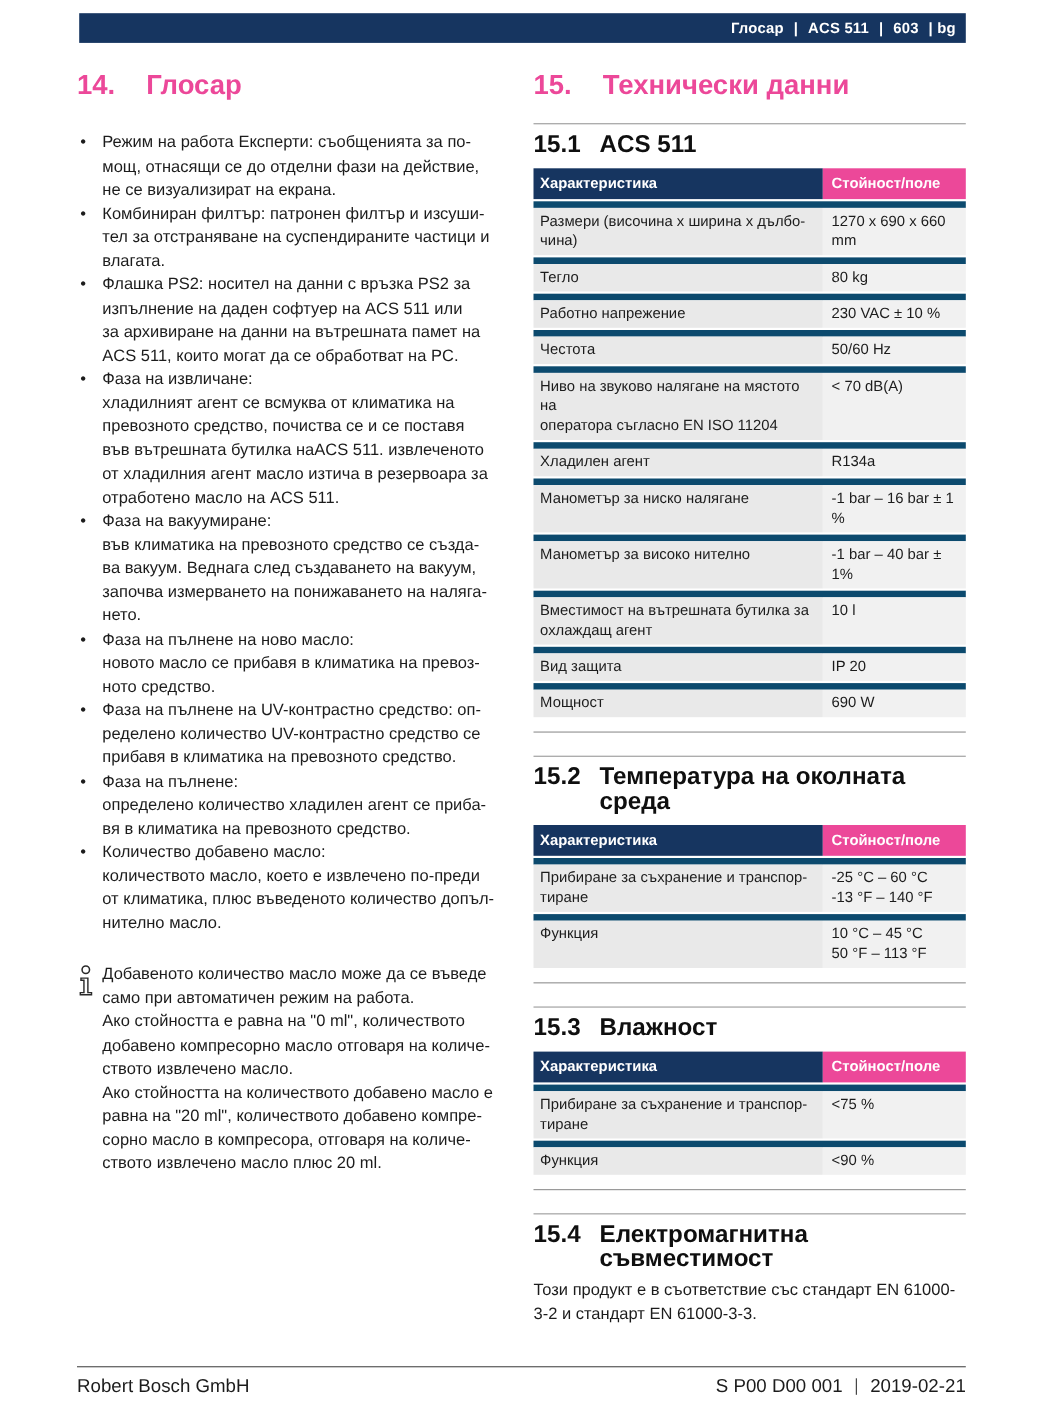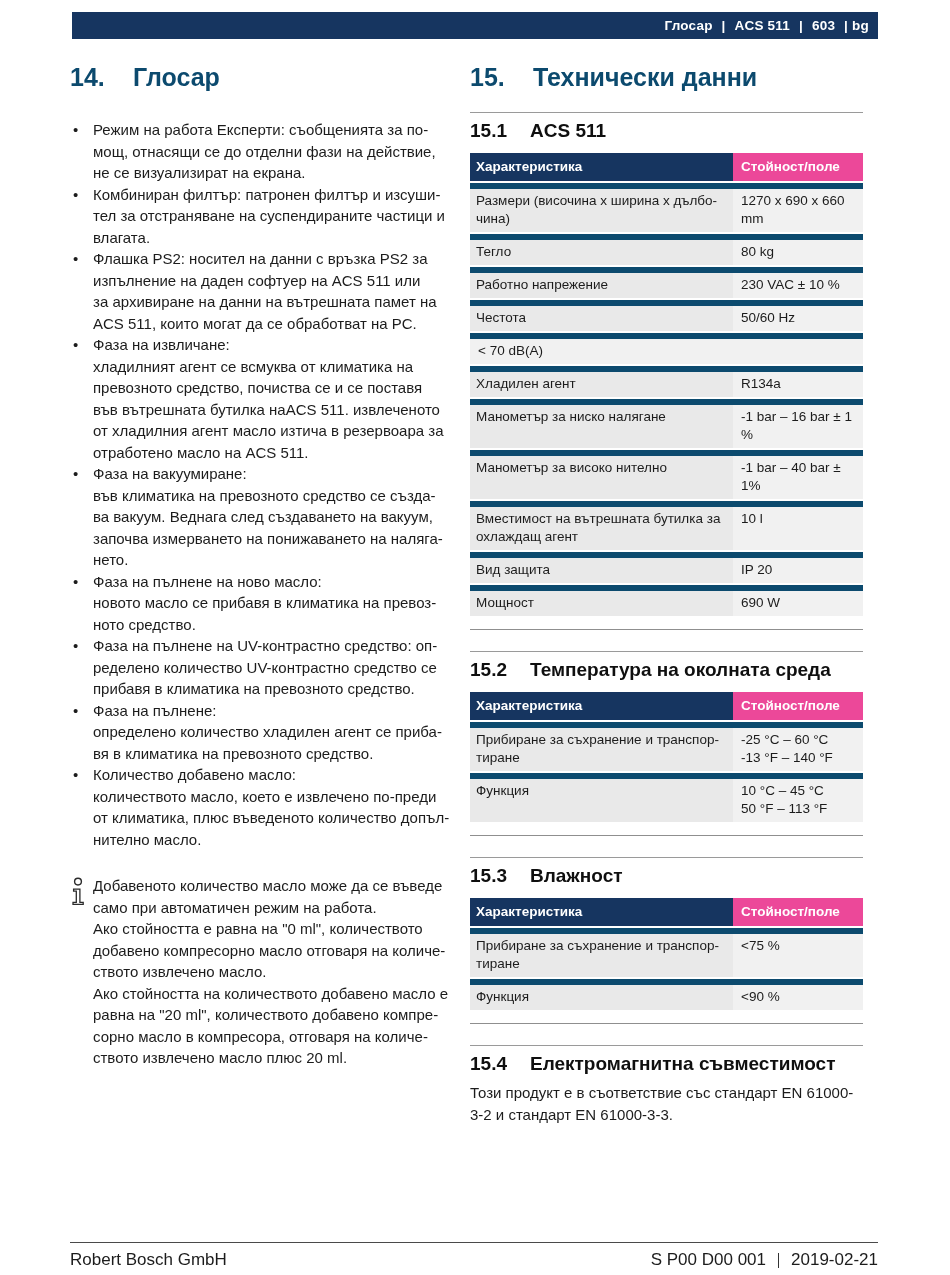--- a/index.html
+++ b/index.html
@@ -12,36 +12,36 @@
     position:absolute;left:72px;top:12px;width:806px;height:27px;
     background:#163560;color:#ffffff;display:flex;align-items:center;
     justify-content:flex-end;box-sizing:border-box;padding-right:9px;
     font-size:13.5px;font-weight:bold;letter-spacing:.2px;
   }
   .topbar .sep{padding:0 9px;font-weight:bold;}
   .topbar .sep.tight{padding:0 4px 0 9px;}
   
   .content{position:absolute;left:70px;top:62px;width:808px;display:flex;}
   .col-left{width:400px;}
-  .col-right{width:393px;}
-  .h1{display:flex;font-size:25px;font-weight:bold;color:#0c4a6e;line-height:30px;}
+  .col-right{width:393px;margin-left:15px;}
+  .h1{display:flex;font-size:25px;font-weight:bold;color:#ec4899;line-height:30px;}
   .h1 .h1-num{width:63px;flex:0 0 63px;}
   
   .bullets{list-style:none;margin:27px 0 0 0;padding:0;font-size:15px;line-height:21.5px;}
   .bullet-item{display:flex;margin:0 0 0 0;}
   .bullet-item .dot{flex:0 0 23px;padding-left:3px;box-sizing:border-box;}
   .bullet-item .btext{white-space:pre-line;flex:1;}
   
   .note{display:flex;margin-top:25px;font-size:15px;line-height:21.5px;}
   .note .note-icon{flex:0 0 23px;padding-top:2px;}
   .note .ntext{white-space:pre-line;flex:1;}
   
   .subsection{border-top:1px solid #9a9a9a;margin-top:21px;padding-top:7px;}
   .subsection.first{margin-top:20px;}
-  .h2{display:flex;font-size:19px;font-weight:bold;color:#0f0f0f;line-height:22px;}
+  .h2{display:flex;font-size:22px;font-weight:bold;color:#0f0f0f;line-height:22px;}
   .h2 .h2-num{width:60px;flex:0 0 60px;}
   
   .ttable{margin-top:11px;border-bottom:1px solid #8f8f8f;padding-bottom:13px;
           font-size:13.5px;line-height:18px;}
   .trow{display:flex;}
   .tc{box-sizing:border-box;white-space:pre-line;}
   .tc-l{width:263px;flex:0 0 263px;padding:3px 8px 4px 6px;background:#e9e9e9;}
   .tc-r{flex:1;padding:3px 6px 4px 8px;background:#f1f1f1;}
   .trow.thead .tc{color:#ffffff;font-weight:bold;padding-top:5px;padding-bottom:5px;}
   .trow.thead .tc-l{background:#163560;}
@@ -190,20 +190,22 @@
             </div>
             <div class="trow tbody">
               <div class="tc tc-l">Работно напрежение</div>
               <div class="tc tc-r">230 VAC ± 10 %</div>
             </div>
             <div class="trow tbody">
               <div class="tc tc-l">Честота</div>
               <div class="tc tc-r">50/60 Hz</div>
             </div>
             <div class="trow tbody">
+              <div class="tc tc-l">Ниво на звуково налягане на мястото на
+оператора съгласно EN ISO 11204</div>
               <div class="tc tc-r">&lt; 70 dB(A)</div>
             </div>
             <div class="trow tbody">
               <div class="tc tc-l">Хладилен агент</div>
               <div class="tc tc-r">R134a</div>
             </div>
             <div class="trow tbody">
               <div class="tc tc-l">Манометър за ниско налягане</div>
               <div class="tc tc-r">-1 bar – 16 bar ± 1 %</div>
             </div>

